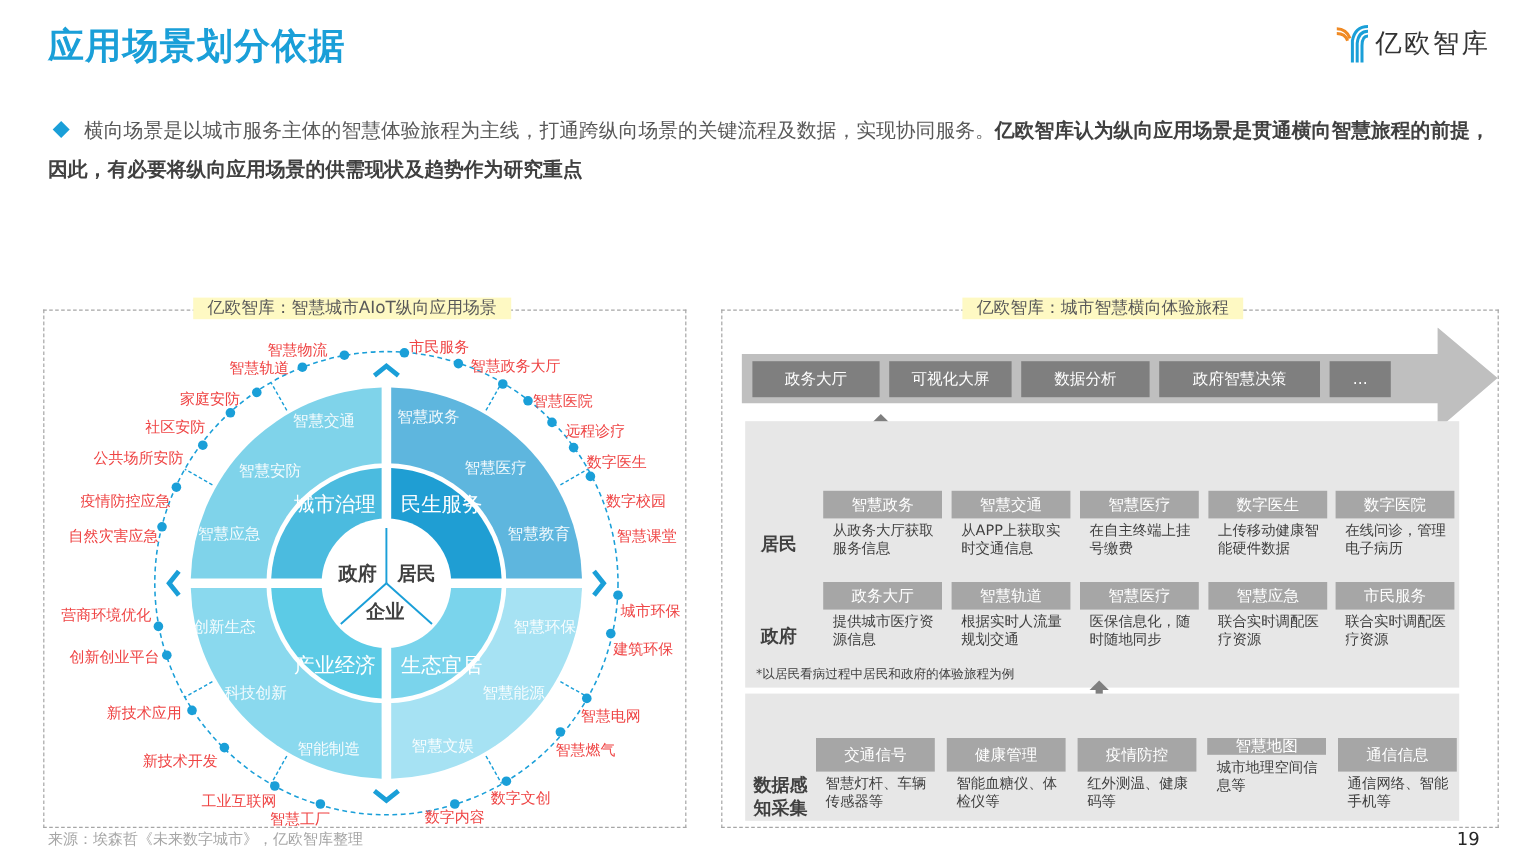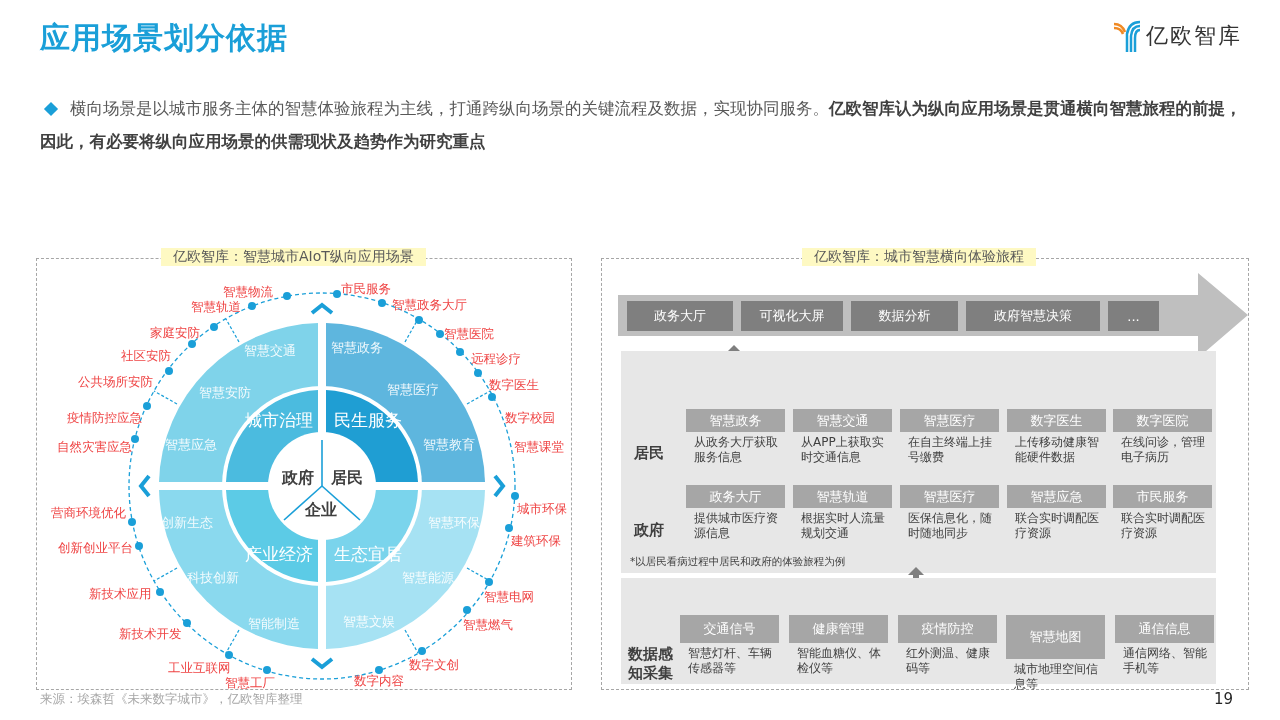--- a/index.html
+++ b/index.html
@@ -278,20 +278,20 @@
     </div>
   <div class="card" style="left:296px;top:356px;">
       <div class="card-head" style="height:28px;">疫情防控</div>
       <div class="card-body">红外测温、健康码等</div>
     </div>
   <div class="card" style="left:187px;top:356px;">
       <div class="card-head" style="height:28px;">健康管理</div>
       <div class="card-body">智能血糖仪、体检仪等</div>
     </div>
   <div class="card" style="left:404px;top:356px;">
-      <div class="card-head" style="height:44px;">智慧地图</div>
+      <div class="card-head" style="height:14px;">智慧地图</div>
       <div class="card-body">城市地理空间信息等</div>
     </div>
   <div class="card" style="left:513px;top:356px;">
       <div class="card-head" style="height:28px;">通信信息</div>
       <div class="card-body">通信网络、智能手机等</div>
     </div>
 </div>
 
 </body></html>

